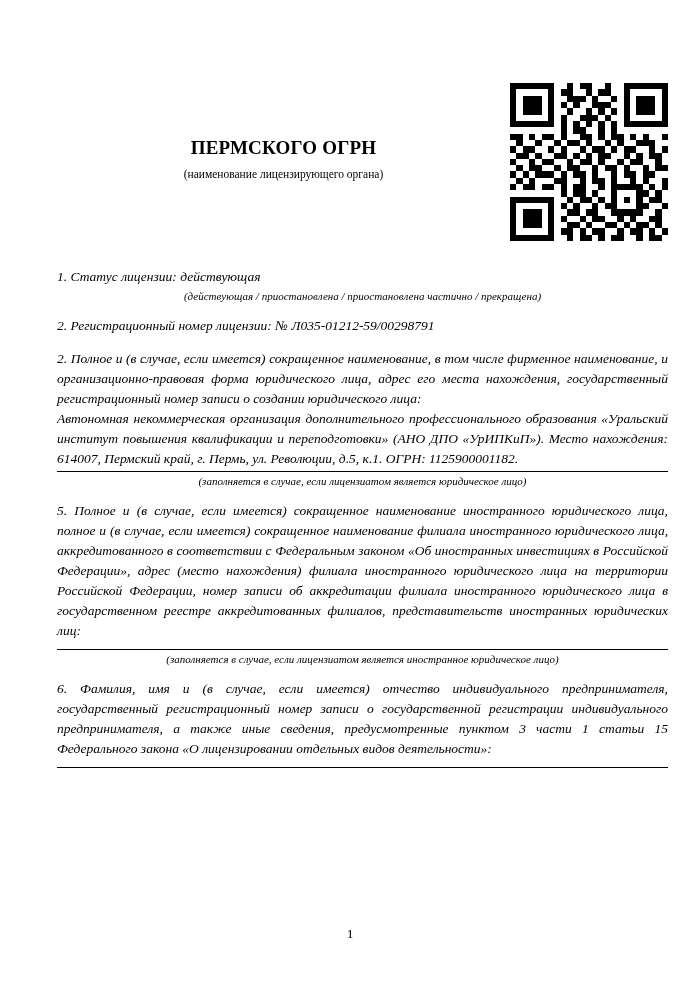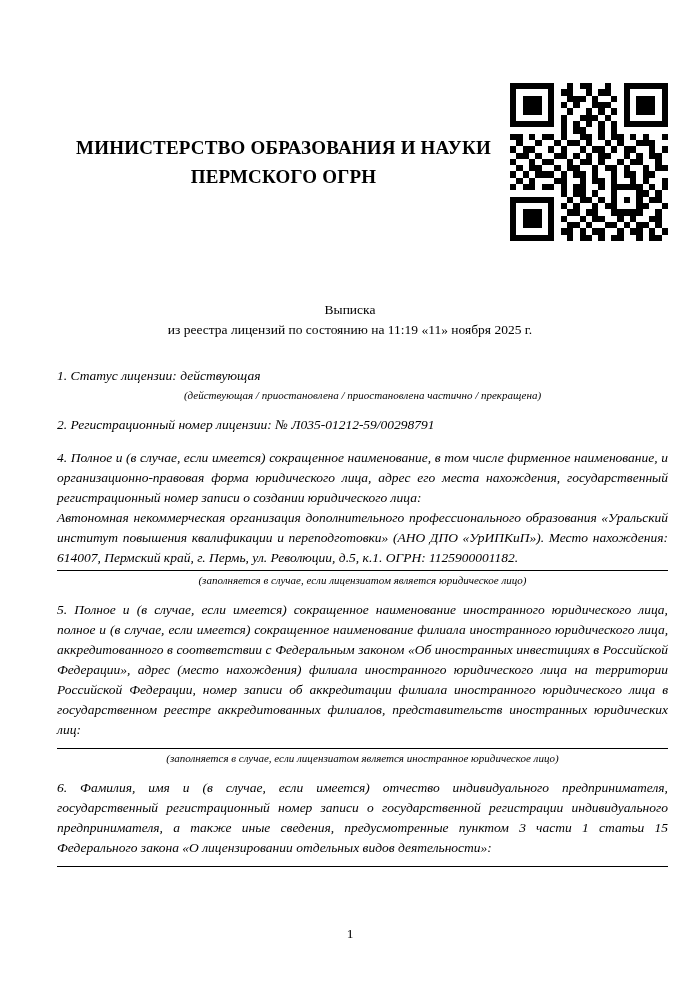--- a/index.html
+++ b/index.html
@@ -74,49 +74,45 @@
     font-size: 13.5px;
   }
 </style>
 </head>
 <body>
 
 <div class="page">
 
   <div class="header-row">
     <div class="header-text">
-      <div class="ministry-line">МИНИСТЕРСТВО ОБРАЗОВАНИЯ И НАУКИ</div>
       <div class="ministry-line">ПЕРМСКОГО ОГРН</div>
+      <div class="header-note">(наименование лицензирующего органа)</div>
     </div>
     <div class="qr-box">
         <svg viewBox="0 0 25 25" width="158" height="158" shape-rendering="crispEdges">
           <path d="M0 0h1v1h-1zM1 0h1v1h-1zM2 0h1v1h-1zM3 0h1v1h-1zM4 0h1v1h-1zM5 0h1v1h-1zM6 0h1v1h-1zM9 0h1v1h-1zM11 0h1v1h-1zM12 0h1v1h-1zM15 0h1v1h-1zM18 0h1v1h-1zM19 0h1v1h-1zM20 0h1v1h-1zM21 0h1v1h-1zM22 0h1v1h-1zM23 0h1v1h-1zM24 0h1v1h-1zM0 1h1v1h-1zM6 1h1v1h-1zM8 1h1v1h-1zM9 1h1v1h-1zM12 1h1v1h-1zM14 1h1v1h-1zM15 1h1v1h-1zM18 1h1v1h-1zM24 1h1v1h-1zM0 2h1v1h-1zM2 2h1v1h-1zM3 2h1v1h-1zM4 2h1v1h-1zM6 2h1v1h-1zM9 2h1v1h-1zM10 2h1v1h-1zM11 2h1v1h-1zM13 2h1v1h-1zM16 2h1v1h-1zM18 2h1v1h-1zM20 2h1v1h-1zM21 2h1v1h-1zM22 2h1v1h-1zM24 2h1v1h-1zM0 3h1v1h-1zM2 3h1v1h-1zM3 3h1v1h-1zM4 3h1v1h-1zM6 3h1v1h-1zM8 3h1v1h-1zM10 3h1v1h-1zM13 3h1v1h-1zM14 3h1v1h-1zM15 3h1v1h-1zM18 3h1v1h-1zM20 3h1v1h-1zM21 3h1v1h-1zM22 3h1v1h-1zM24 3h1v1h-1zM0 4h1v1h-1zM2 4h1v1h-1zM3 4h1v1h-1zM4 4h1v1h-1zM6 4h1v1h-1zM9 4h1v1h-1zM12 4h1v1h-1zM14 4h1v1h-1zM16 4h1v1h-1zM18 4h1v1h-1zM20 4h1v1h-1zM21 4h1v1h-1zM22 4h1v1h-1zM24 4h1v1h-1zM0 5h1v1h-1zM6 5h1v1h-1zM8 5h1v1h-1zM11 5h1v1h-1zM12 5h1v1h-1zM13 5h1v1h-1zM15 5h1v1h-1zM18 5h1v1h-1zM24 5h1v1h-1zM0 6h1v1h-1zM1 6h1v1h-1zM2 6h1v1h-1zM3 6h1v1h-1zM4 6h1v1h-1zM5 6h1v1h-1zM6 6h1v1h-1zM8 6h1v1h-1zM10 6h1v1h-1zM12 6h1v1h-1zM14 6h1v1h-1zM16 6h1v1h-1zM18 6h1v1h-1zM19 6h1v1h-1zM20 6h1v1h-1zM21 6h1v1h-1zM22 6h1v1h-1zM23 6h1v1h-1zM24 6h1v1h-1zM8 7h1v1h-1zM10 7h1v1h-1zM11 7h1v1h-1zM14 7h1v1h-1zM16 7h1v1h-1zM0 8h1v1h-1zM1 8h1v1h-1zM3 8h1v1h-1zM5 8h1v1h-1zM6 8h1v1h-1zM8 8h1v1h-1zM11 8h1v1h-1zM12 8h1v1h-1zM14 8h1v1h-1zM16 8h1v1h-1zM17 8h1v1h-1zM19 8h1v1h-1zM21 8h1v1h-1zM24 8h1v1h-1zM1 9h1v1h-1zM4 9h1v1h-1zM7 9h1v1h-1zM9 9h1v1h-1zM10 9h1v1h-1zM12 9h1v1h-1zM15 9h1v1h-1zM17 9h1v1h-1zM20 9h1v1h-1zM21 9h1v1h-1zM22 9h1v1h-1zM0 10h1v1h-1zM2 10h1v1h-1zM3 10h1v1h-1zM6 10h1v1h-1zM8 10h1v1h-1zM11 10h1v1h-1zM13 10h1v1h-1zM14 10h1v1h-1zM16 10h1v1h-1zM18 10h1v1h-1zM19 10h1v1h-1zM22 10h1v1h-1zM24 10h1v1h-1zM1 11h1v1h-1zM2 11h1v1h-1zM4 11h1v1h-1zM7 11h1v1h-1zM8 11h1v1h-1zM10 11h1v1h-1zM12 11h1v1h-1zM14 11h1v1h-1zM15 11h1v1h-1zM18 11h1v1h-1zM20 11h1v1h-1zM22 11h1v1h-1zM23 11h1v1h-1zM0 12h1v1h-1zM3 12h1v1h-1zM5 12h1v1h-1zM6 12h1v1h-1zM9 12h1v1h-1zM11 12h1v1h-1zM12 12h1v1h-1zM14 12h1v1h-1zM17 12h1v1h-1zM19 12h1v1h-1zM20 12h1v1h-1zM23 12h1v1h-1zM1 13h1v1h-1zM3 13h1v1h-1zM4 13h1v1h-1zM7 13h1v1h-1zM9 13h1v1h-1zM10 13h1v1h-1zM13 13h1v1h-1zM15 13h1v1h-1zM16 13h1v1h-1zM18 13h1v1h-1zM21 13h1v1h-1zM23 13h1v1h-1zM24 13h1v1h-1zM0 14h1v1h-1zM2 14h1v1h-1zM4 14h1v1h-1zM5 14h1v1h-1zM6 14h1v1h-1zM8 14h1v1h-1zM10 14h1v1h-1zM11 14h1v1h-1zM13 14h1v1h-1zM16 14h1v1h-1zM18 14h1v1h-1zM19 14h1v1h-1zM21 14h1v1h-1zM22 14h1v1h-1zM1 15h1v1h-1zM3 15h1v1h-1zM7 15h1v1h-1zM8 15h1v1h-1zM11 15h1v1h-1zM13 15h1v1h-1zM14 15h1v1h-1zM16 15h1v1h-1zM19 15h1v1h-1zM21 15h1v1h-1zM24 15h1v1h-1zM0 16h1v1h-1zM2 16h1v1h-1zM3 16h1v1h-1zM5 16h1v1h-1zM6 16h1v1h-1zM8 16h1v1h-1zM10 16h1v1h-1zM11 16h1v1h-1zM14 16h1v1h-1zM16 16h1v1h-1zM17 16h1v1h-1zM18 16h1v1h-1zM19 16h1v1h-1zM20 16h1v1h-1zM22 16h1v1h-1zM24 16h1v1h-1zM8 17h1v1h-1zM10 17h1v1h-1zM11 17h1v1h-1zM13 17h1v1h-1zM16 17h1v1h-1zM20 17h1v1h-1zM21 17h1v1h-1zM23 17h1v1h-1zM0 18h1v1h-1zM1 18h1v1h-1zM2 18h1v1h-1zM3 18h1v1h-1zM4 18h1v1h-1zM5 18h1v1h-1zM6 18h1v1h-1zM9 18h1v1h-1zM11 18h1v1h-1zM12 18h1v1h-1zM14 18h1v1h-1zM16 18h1v1h-1zM18 18h1v1h-1zM20 18h1v1h-1zM22 18h1v1h-1zM23 18h1v1h-1zM0 19h1v1h-1zM6 19h1v1h-1zM8 19h1v1h-1zM10 19h1v1h-1zM13 19h1v1h-1zM15 19h1v1h-1zM16 19h1v1h-1zM20 19h1v1h-1zM21 19h1v1h-1zM24 19h1v1h-1zM0 20h1v1h-1zM2 20h1v1h-1zM3 20h1v1h-1zM4 20h1v1h-1zM6 20h1v1h-1zM9 20h1v1h-1zM10 20h1v1h-1zM12 20h1v1h-1zM13 20h1v1h-1zM16 20h1v1h-1zM17 20h1v1h-1zM18 20h1v1h-1zM19 20h1v1h-1zM20 20h1v1h-1zM23 20h1v1h-1zM0 21h1v1h-1zM2 21h1v1h-1zM3 21h1v1h-1zM4 21h1v1h-1zM6 21h1v1h-1zM8 21h1v1h-1zM11 21h1v1h-1zM13 21h1v1h-1zM14 21h1v1h-1zM17 21h1v1h-1zM19 21h1v1h-1zM22 21h1v1h-1zM23 21h1v1h-1zM0 22h1v1h-1zM2 22h1v1h-1zM3 22h1v1h-1zM4 22h1v1h-1zM6 22h1v1h-1zM9 22h1v1h-1zM10 22h1v1h-1zM12 22h1v1h-1zM15 22h1v1h-1zM16 22h1v1h-1zM18 22h1v1h-1zM20 22h1v1h-1zM21 22h1v1h-1zM23 22h1v1h-1zM0 23h1v1h-1zM6 23h1v1h-1zM8 23h1v1h-1zM9 23h1v1h-1zM11 23h1v1h-1zM13 23h1v1h-1zM14 23h1v1h-1zM17 23h1v1h-1zM19 23h1v1h-1zM20 23h1v1h-1zM22 23h1v1h-1zM24 23h1v1h-1zM0 24h1v1h-1zM1 24h1v1h-1zM2 24h1v1h-1zM3 24h1v1h-1zM4 24h1v1h-1zM5 24h1v1h-1zM6 24h1v1h-1zM9 24h1v1h-1zM11 24h1v1h-1zM12 24h1v1h-1zM14 24h1v1h-1zM16 24h1v1h-1zM17 24h1v1h-1zM20 24h1v1h-1zM22 24h1v1h-1zM23 24h1v1h-1z" fill="#000000"></path>
         </svg>
       </div>
   </div>
 
-  <div class="doc-title">
-    <div>Выписка</div>
-    <div>из реестра лицензий по состоянию на 11:19 «11» ноября 2025 г.</div>
-  </div>
 
   <div class="items">
 
     <div class="item">
       <div>1. Статус лицензии: действующая</div>
       <div class="item-note">(действующая / приостановлена / приостановлена частично / прекращена)</div>
     </div>
 
     <div class="item">
       <div>2. Регистрационный номер лицензии: № Л035-01212-59/00298791</div>
     </div>
 
 
     <div class="item">
-      <div class="just">4. Полное и (в случае, если имеется) сокращенное наименование, в том числе фирменное наименование, и организационно-правовая форма юридического лица, адрес его места нахождения, государственный регистрационный номер записи о создании юридического лица:</div>
+      <div class="just">2. Полное и (в случае, если имеется) сокращенное наименование, в том числе фирменное наименование, и организационно-правовая форма юридического лица, адрес его места нахождения, государственный регистрационный номер записи о создании юридического лица:</div>
       <div class="just">Автономная некоммерческая организация дополнительного профессионального образования «Уральский институт повышения квалификации и переподготовки» (АНО ДПО «УрИПКиП»). Место нахождения: 614007, Пермский край, г. Пермь, ул. Революции, д.5, к.1. ОГРН: 1125900001182.</div>
       <div class="fill-line"></div>
       <div class="item-note">(заполняется в случае, если лицензиатом является юридическое лицо)</div>
     </div>
 
     <div class="item">
       <div class="just">5. Полное и (в случае, если имеется) сокращенное наименование иностранного юридического лица, полное и (в случае, если имеется) сокращенное наименование филиала иностранного юридического лица, аккредитованного в соответствии с Федеральным законом «Об иностранных инвестициях в Российской Федерации», адрес (место нахождения) филиала иностранного юридического лица на территории Российской Федерации, номер записи об аккредитации филиала иностранного юридического лица в государственном реестре аккредитованных филиалов, представительств иностранных юридических лиц:</div>
       <div class="fill-line gap"></div>
       <div class="item-note">(заполняется в случае, если лицензиатом является иностранное юридическое лицо)</div>
     </div>

